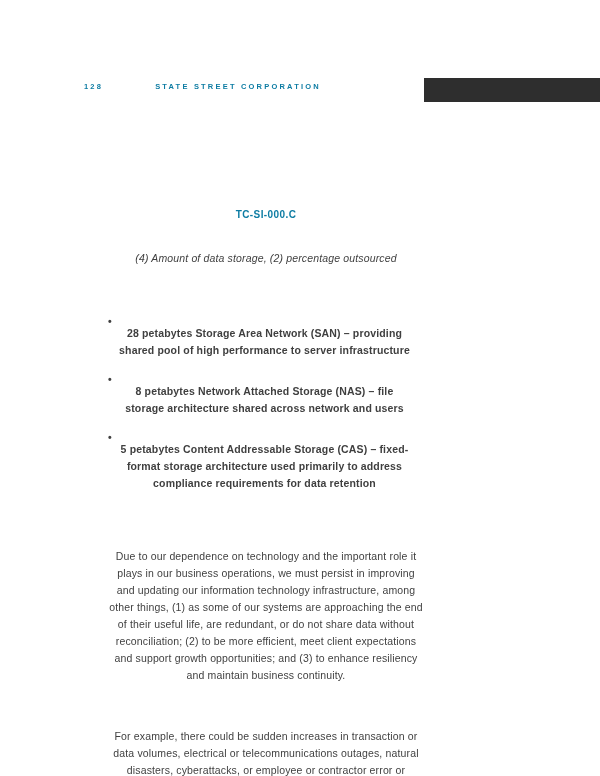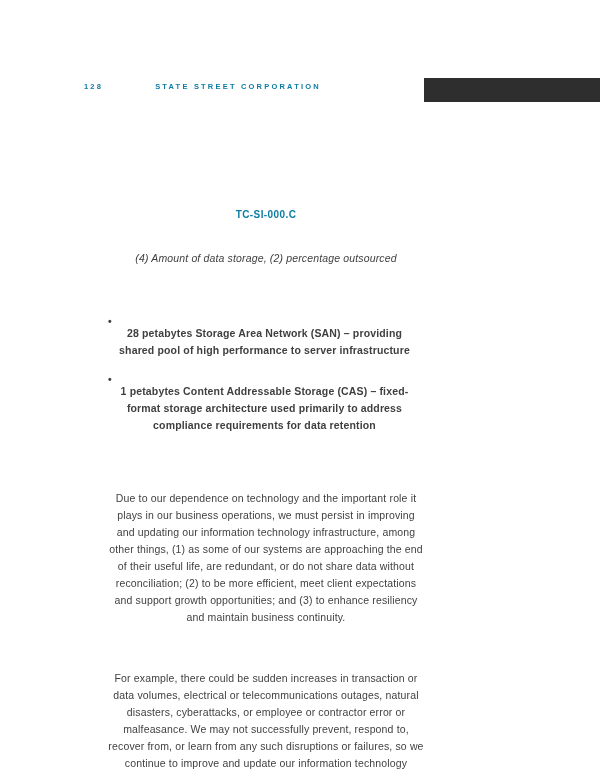--- a/index.html
+++ b/index.html
@@ -96,21 +96,22 @@
   <div class="content">
 
     <div class="code">TC-SI-000.C</div>
 
     <div class="subtitle">(4) Amount of data storage, (2) percentage outsourced</div>
 
 
 
     <ul class="bullets">
       <li>28 petabytes Storage Area Network (SAN) – providing shared pool of high performance to server infrastructure</li>
-      <li>1 petabytes Content Addressable Storage (CAS) – fixed-format storage architecture used primarily to address compliance requirements for data retention</li>
+      <li>8 petabytes Network Attached Storage (NAS) – file storage architecture shared across network and users</li>
+      <li>5 petabytes Content Addressable Storage (CAS) – fixed-format storage architecture used primarily to address compliance requirements for data retention</li>
     </ul>
 
     <p class="para">Due to our dependence on technology and the important role it plays in our business operations, we must persist in improving and updating our information technology infrastructure, among other things, (1) as some of our systems are approaching the end of their useful life, are redundant, or do not share data without reconciliation; (2) to be more efficient, meet client expectations and support growth opportunities; and (3) to enhance resiliency and maintain business continuity.</p>
 
     <p class="para">For example, there could be sudden increases in transaction or data volumes, electrical or telecommunications outages, natural disasters, cyberattacks, or employee or contractor error or malfeasance. We may not successfully prevent, respond to, recover from, or learn from any such disruptions or failures, so we continue to improve and update our information technology infrastructure.</p>
 
   </div>
 
 </div>
 

